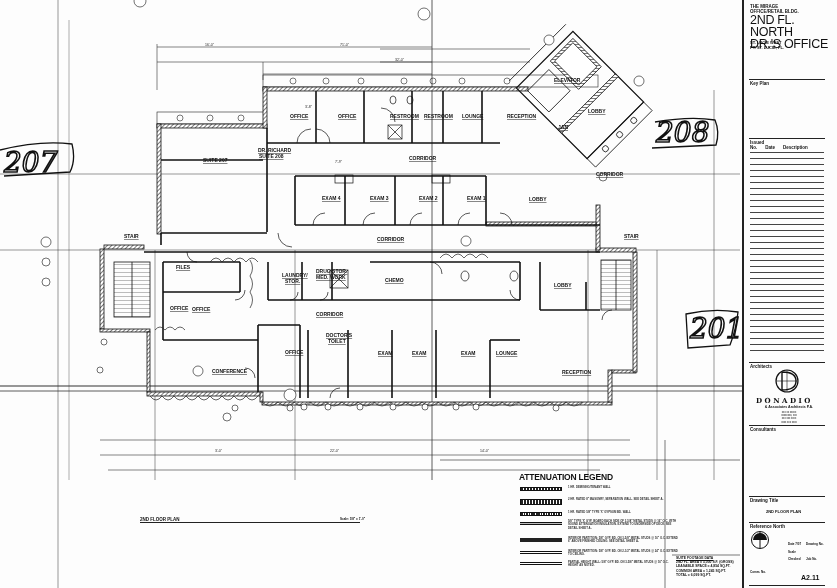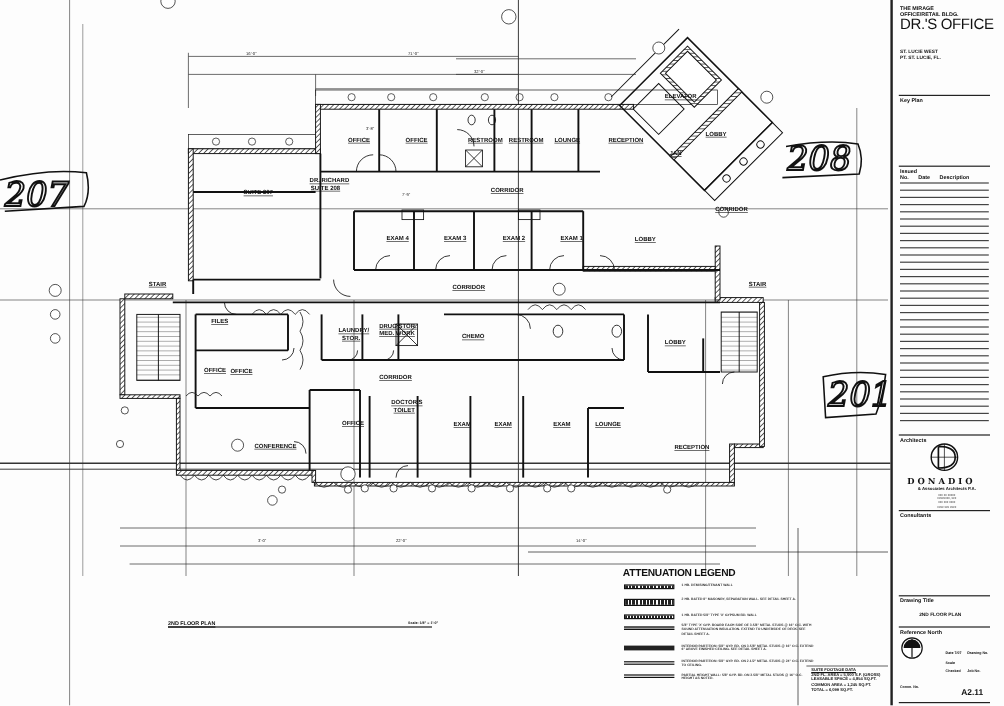--- a/index.html
+++ b/index.html
@@ -357,20 +357,21 @@
   <div>COMMON AREA = 1,245 SQ.FT.</div>
   <div>TOTAL = 6,099 SQ.FT.</div>
 </div>
 
 <div class="tb">
   <div class="tb-project">
     <div>THE MIRAGE</div>
     <div>OFFICE/RETAIL BLDG.</div>
   </div>
   <div class="tb-title">
+    <div>2ND FL. NORTH</div>
     <div>DR.'S OFFICE</div>
   </div>
   <div class="tb-loc">
     <div>ST. LUCIE WEST</div>
     <div>PT. ST. LUCIE, FL.</div>
   </div>
   <div class="tb-rule" style="top:79px"></div>
   <div class="tb-small" style="top:81px">Key Plan</div>
 
   <div class="tb-rule" style="top:138px"></div>

